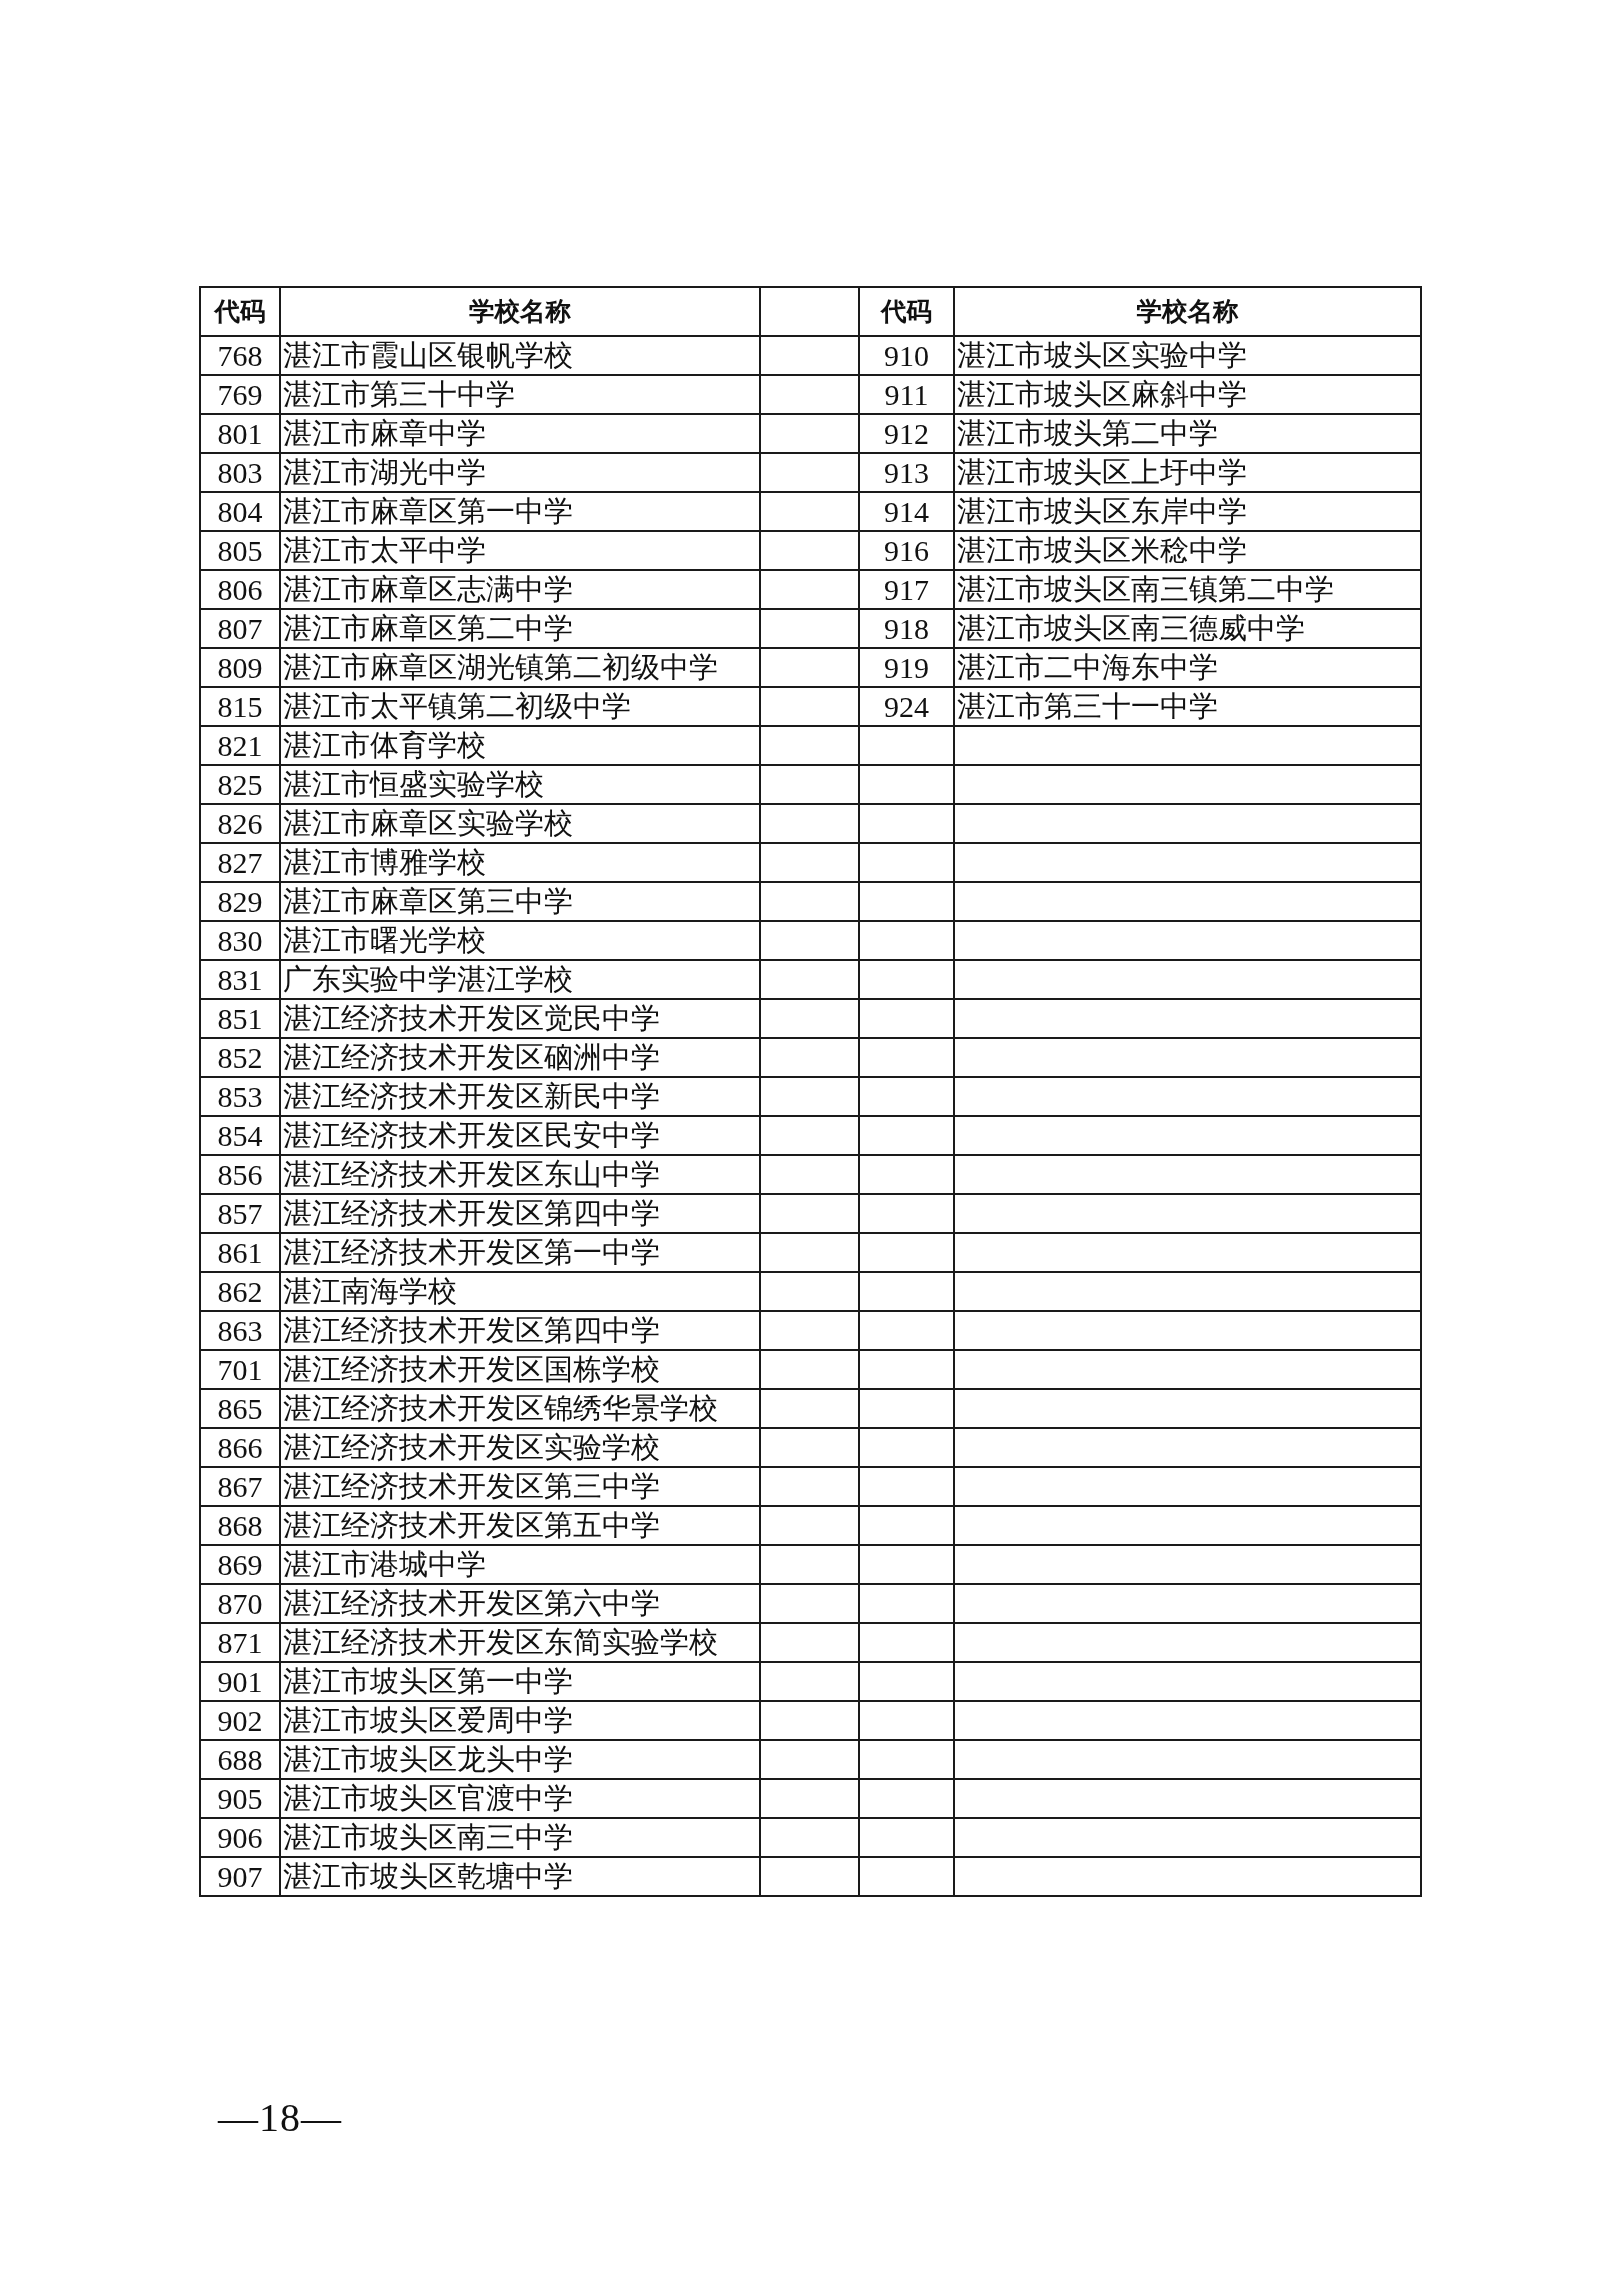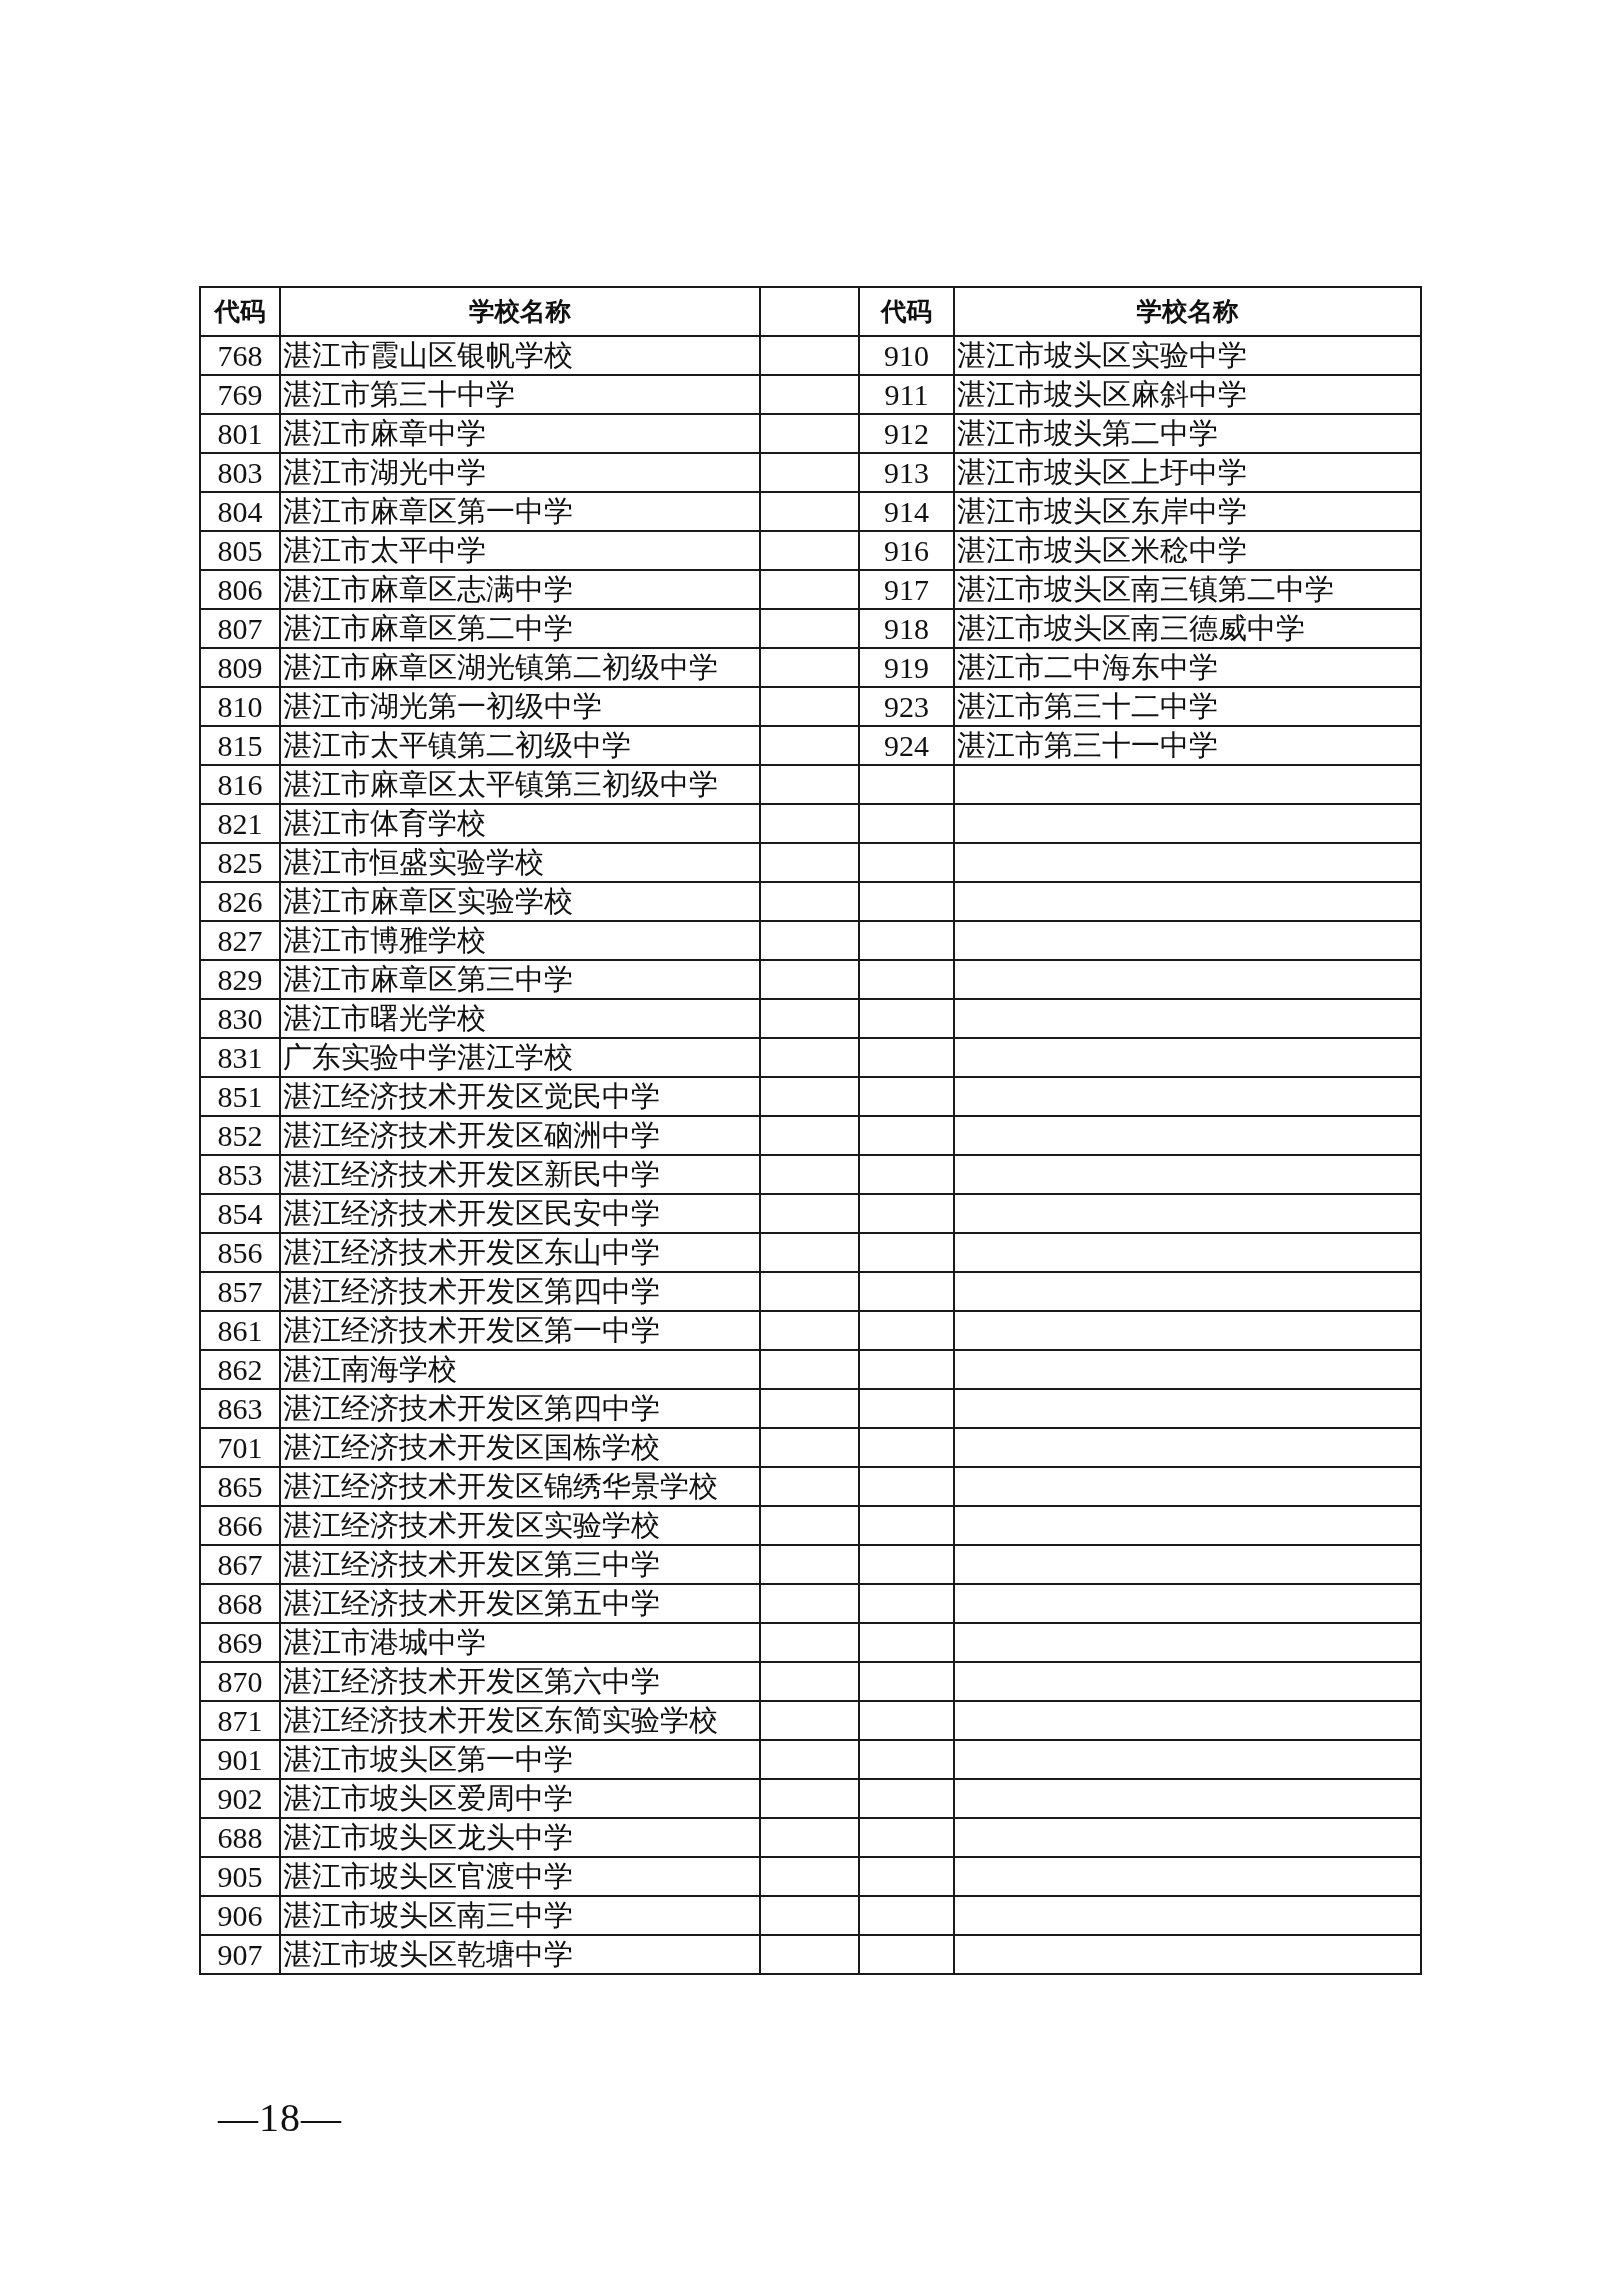--- a/index.html
+++ b/index.html
@@ -94,39 +94,25 @@
         <td class="name">湛江市坡头区南三德威中学</td>
       </tr>
       <tr>
         <td class="code">809</td>
         <td class="name">湛江市麻章区湖光镇第二初级中学</td>
         <td class="blank"></td>
         <td class="code">919</td>
         <td class="name">湛江市二中海东中学</td>
       </tr>
       <tr>
-        <td class="code">810</td>
-        <td class="name">湛江市湖光第一初级中学</td>
-        <td class="blank"></td>
-        <td class="code">923</td>
-        <td class="name">湛江市第三十二中学</td>
-      </tr>
-      <tr>
         <td class="code">815</td>
         <td class="name">湛江市太平镇第二初级中学</td>
         <td class="blank"></td>
         <td class="code">924</td>
         <td class="name">湛江市第三十一中学</td>
-      </tr>
-      <tr>
-        <td class="code">816</td>
-        <td class="name">湛江市麻章区太平镇第三初级中学</td>
-        <td class="blank"></td>
-        <td class="code"></td>
-        <td class="name"></td>
       </tr>
       <tr>
         <td class="code">821</td>
         <td class="name">湛江市体育学校</td>
         <td class="blank"></td>
         <td class="code"></td>
         <td class="name"></td>
       </tr>
       <tr>
         <td class="code">825</td>

